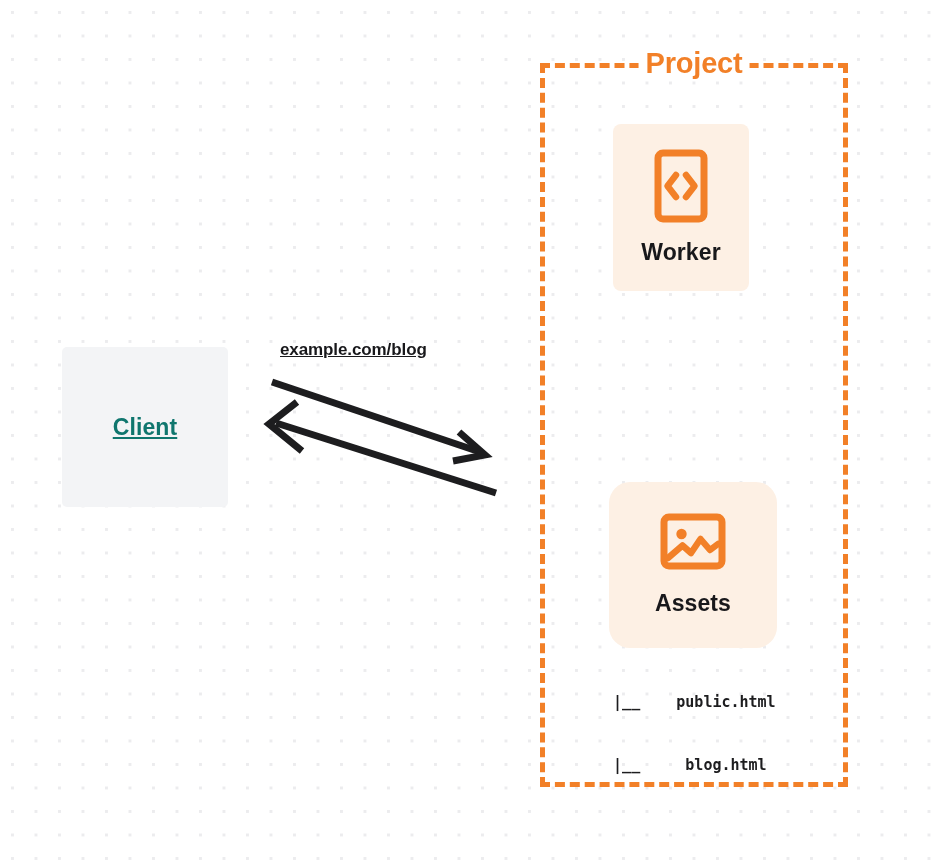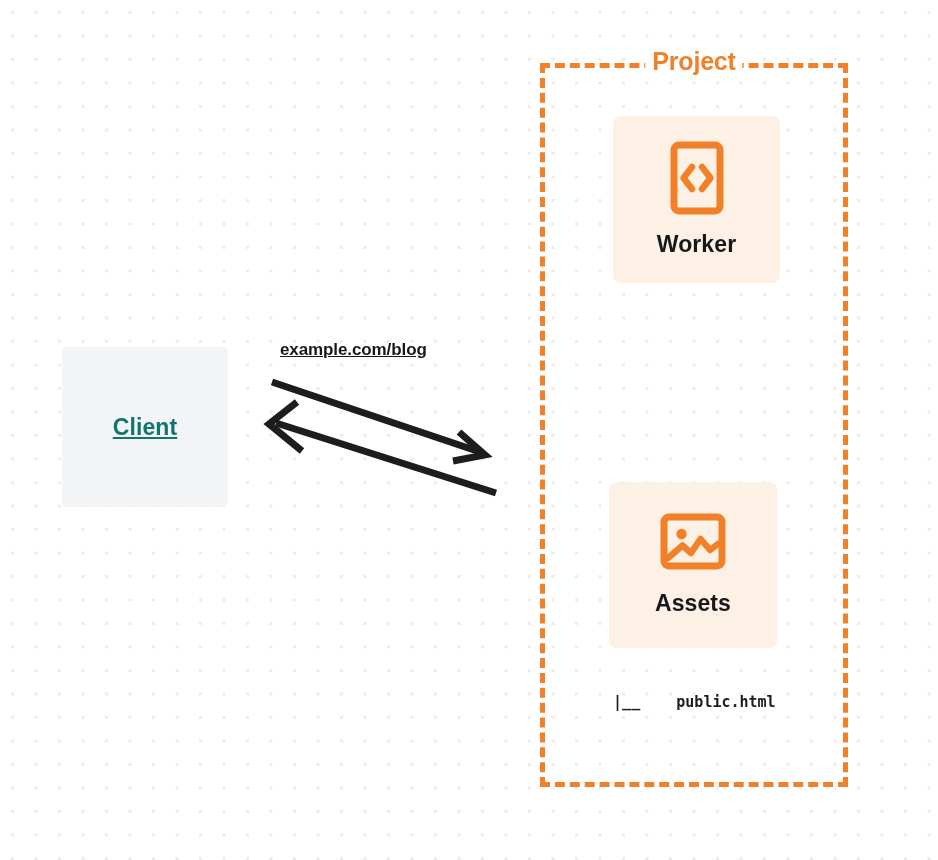--- a/index.html
+++ b/index.html
@@ -58,48 +58,49 @@
     box-sizing: border-box;
     border: 5px dashed #f28028;
   }
   #project-title {
     position: absolute;
     left: 50%;
     top: -21px;
     transform: translateX(-50%);
     background: #ffffff;
     padding: 0 7px;
-    font-size: 25px;
+    font-size: 29px;
     font-weight: 700;
     color: #f28028;
     white-space: nowrap;
     letter-spacing: -0.2px;
   }
 
   
   .service-card {
     position: absolute;
     background: #fdf0e4;
     border-radius: 8px;
     display: flex;
     flex-direction: column;
     align-items: center;
     justify-content: center;
   }
   #worker-card {
     left: 613px;
-    top: 116px;
-    width: 167px;
+    top: 124px;
+    width: 136px;
     height: 167px;
   }
   #assets-card {
     left: 609px;
     top: 482px;
     width: 168px;
     height: 166px;
+    border-radius: 21px;
   }
   .service-card .card-icon {
     display: block;
     line-height: 0;
   }
   #worker-card .card-icon { margin-bottom: 16px; }
   #assets-card .card-icon { margin-bottom: 20px; }
 
   .service-card .card-label {
     font-size: 23px;
@@ -190,16 +191,17 @@
     <g>
       <line x1="496" y1="493" x2="276" y2="423" stroke="#1d1d1f" stroke-width="7" stroke-linecap="butt"></line>
       <path d="M297 402 L269 424 L302 451" fill="none" stroke="#1d1d1f" stroke-width="7" stroke-linecap="butt" stroke-linejoin="miter"></path>
     </g>
   </svg>
 
   <span id="request-label">example.com/blog</span>
 
   <div id="file-tree">
     <span class="tree-row">   |__    public.html</span>
+    <span class="tree-row">   |__     blog.html</span>
     
   </div>
 
 </div>
 
 </body></html>

